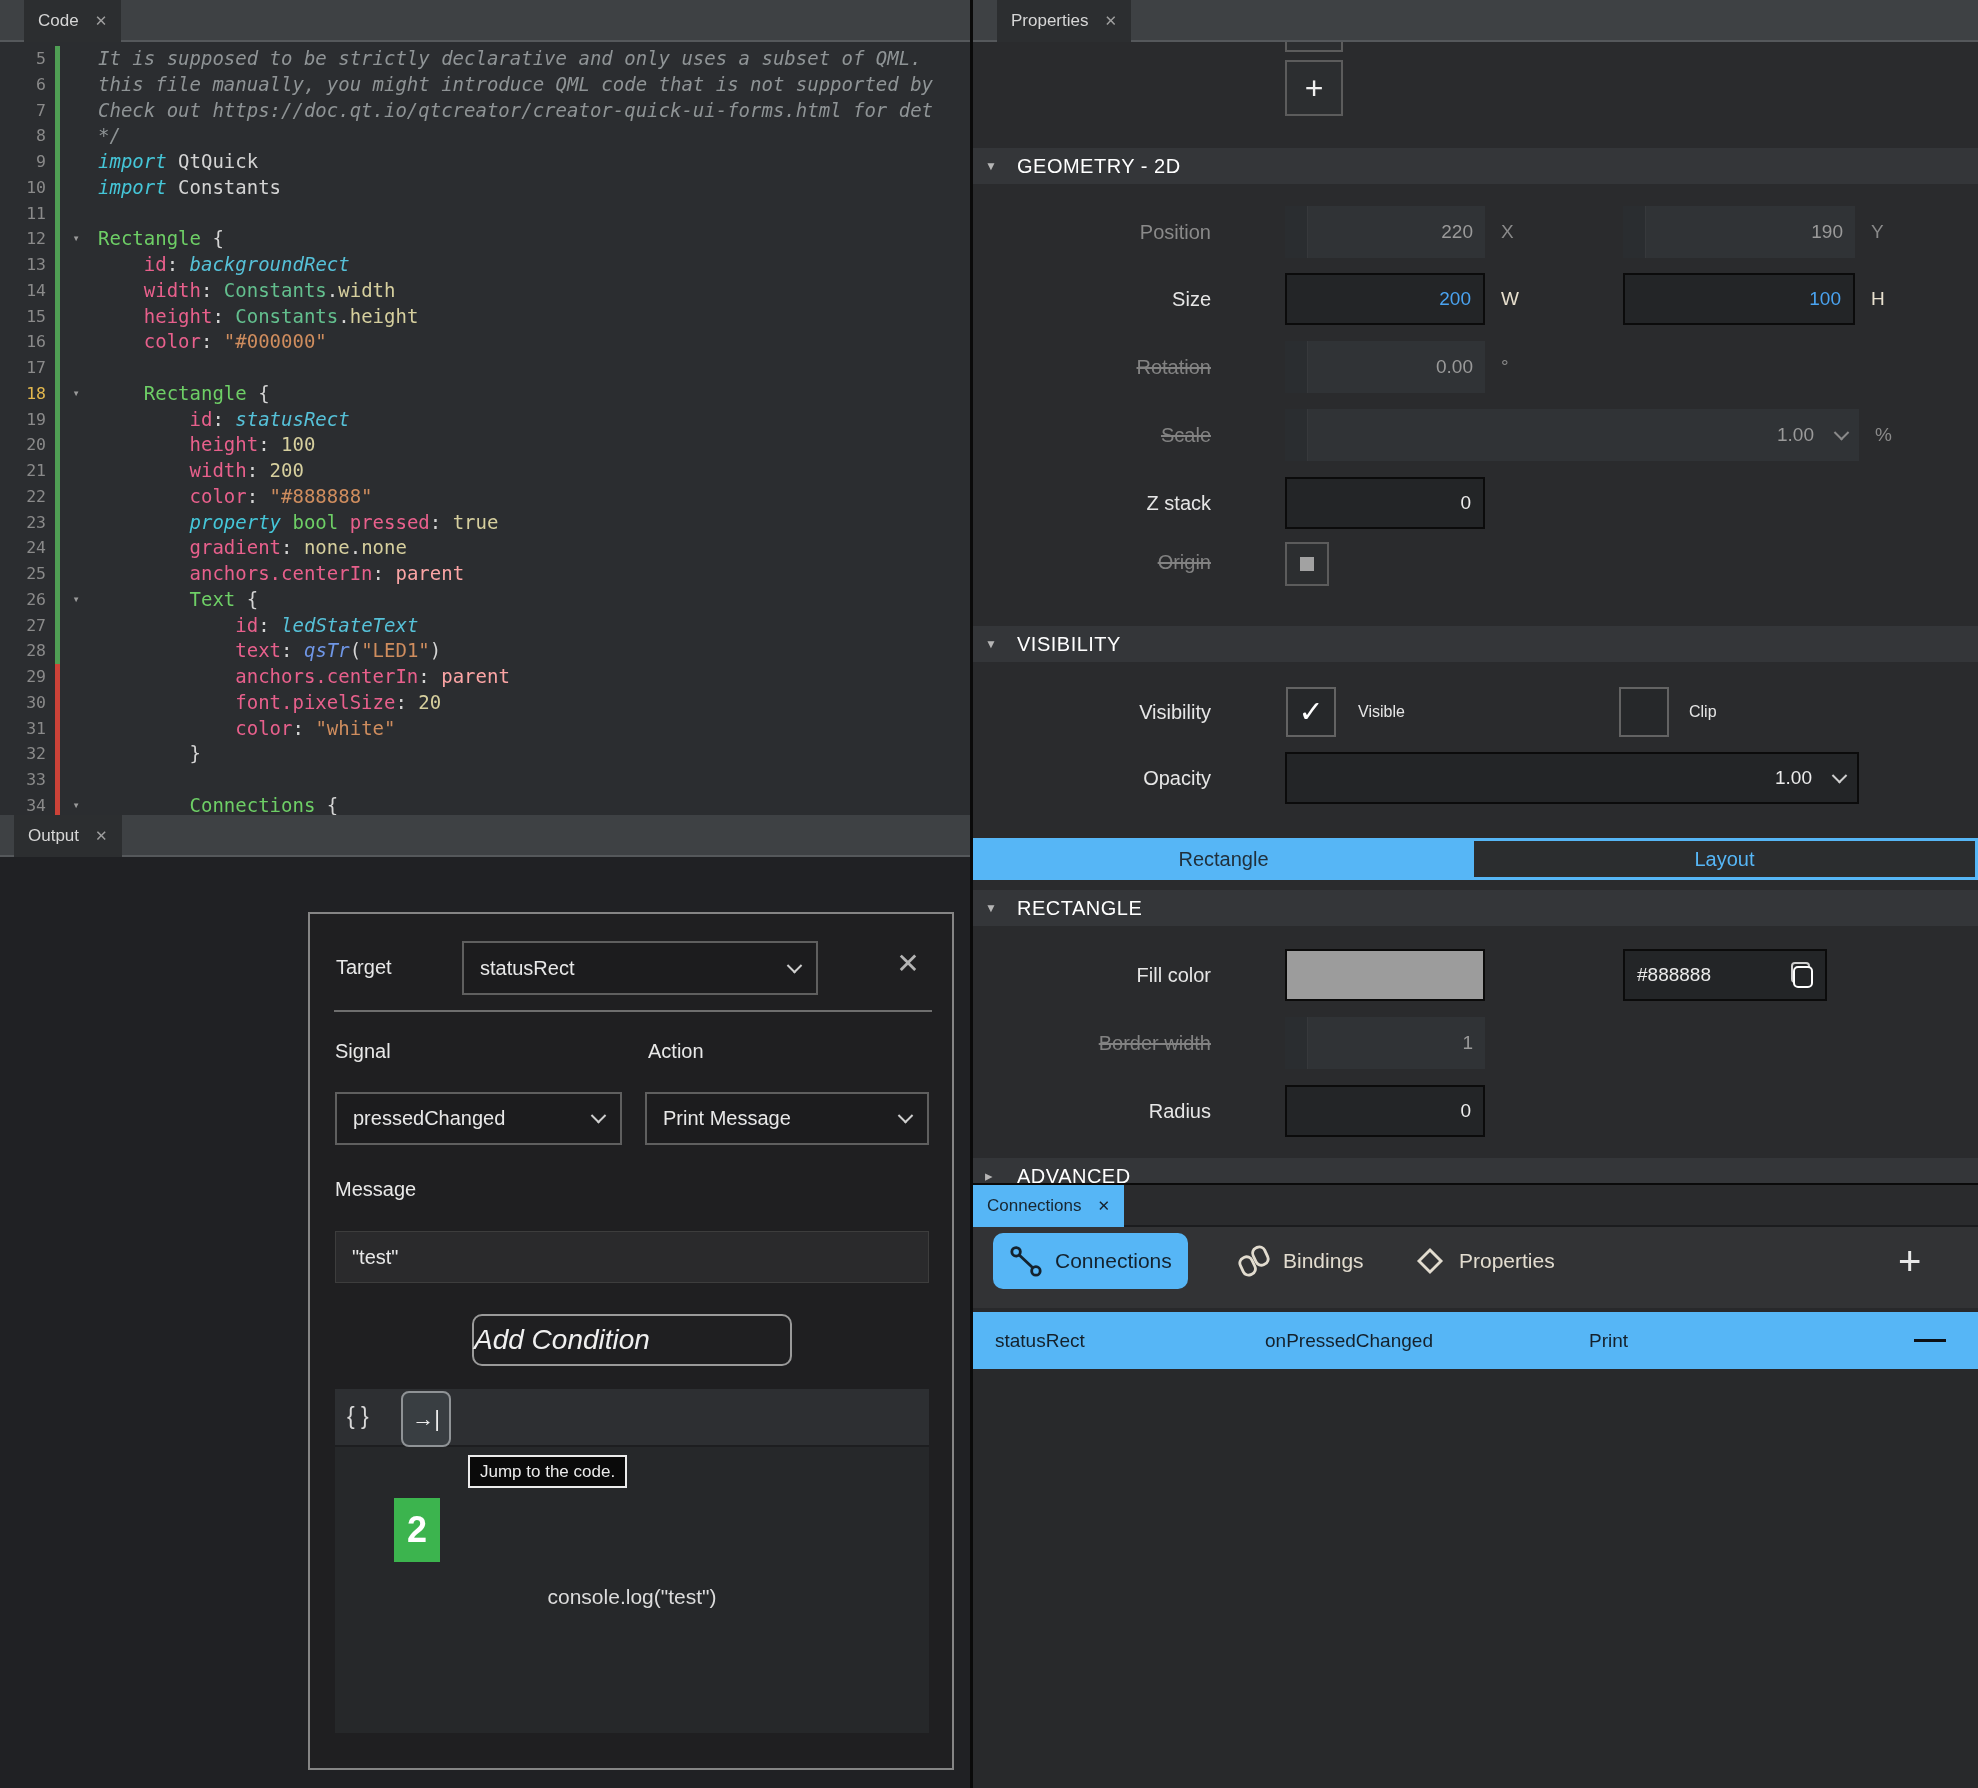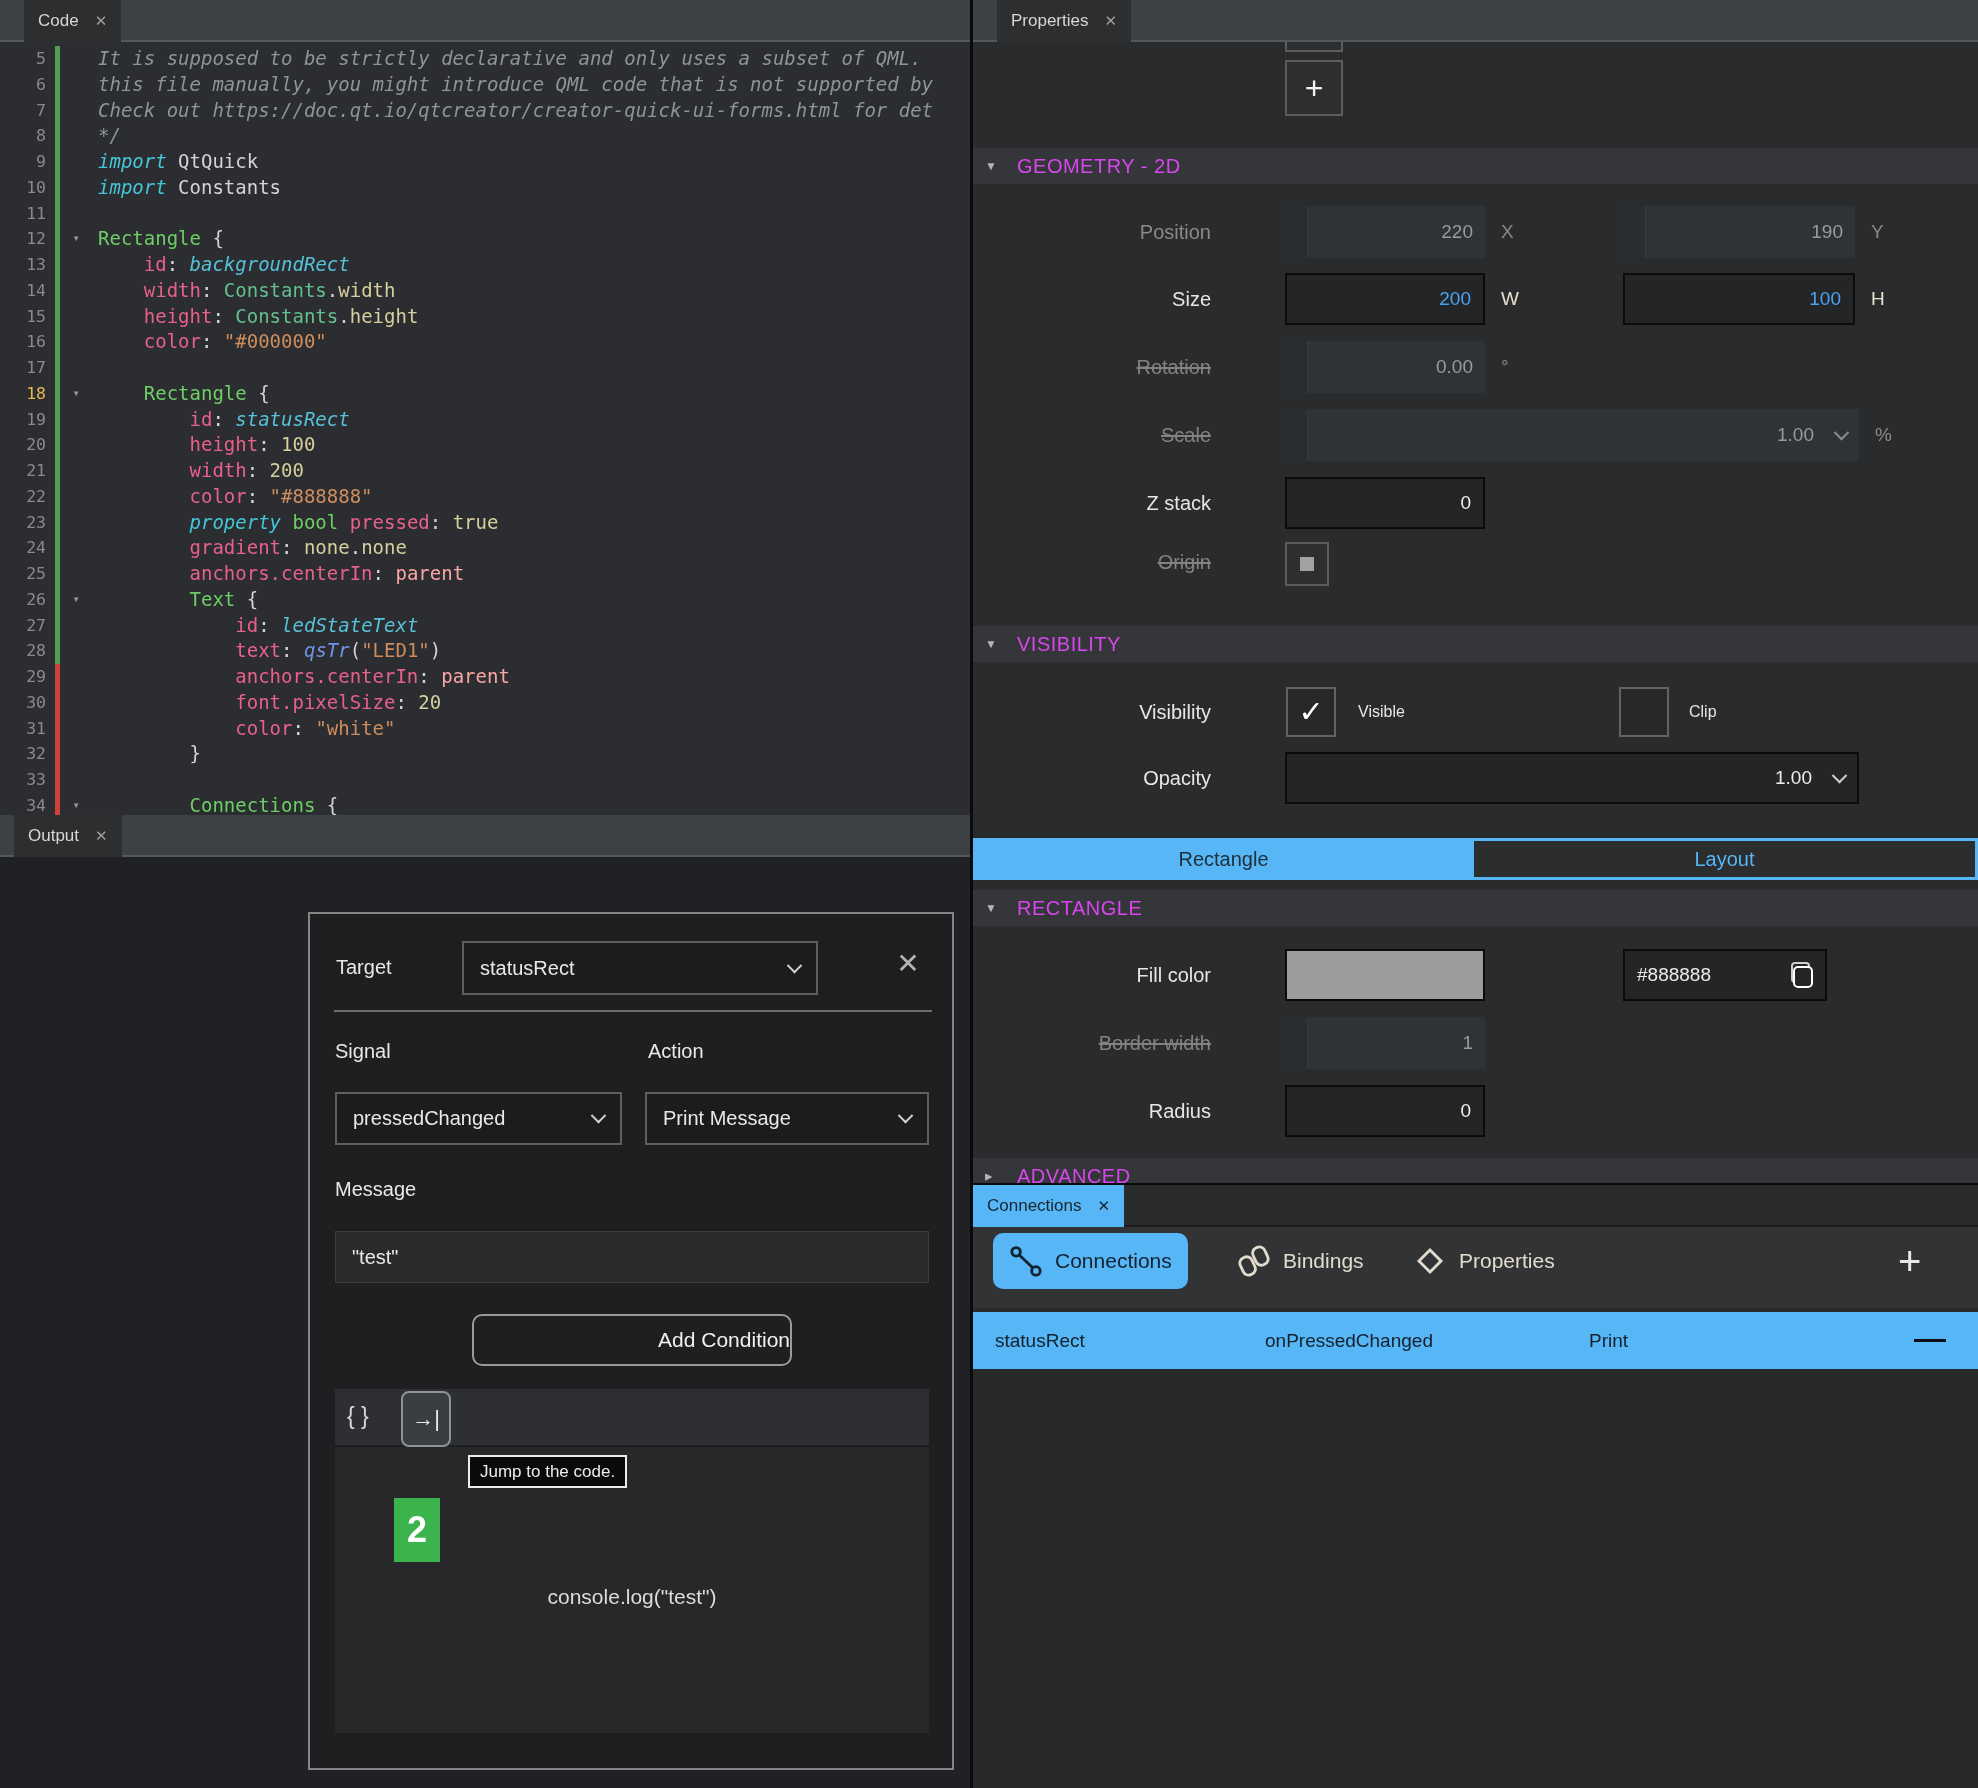--- a/index.html
+++ b/index.html
@@ -42,21 +42,21 @@
   .tk-qtr{color:#6f96e6;font-style:italic;}
   .tk-pln{color:#d4d4d4;}
 
   
   #output-panel{left:0;top:815px;width:970px;height:973px;background:#202124;}
   #output-panel .tabbar{background:#3e4144;}
 
   
   #right-top{left:970px;top:0;width:1008px;height:1183px;background:#2a2b2d;
              border-left:3px solid #0a0a0a;}
-  .sec{position:absolute;left:0;right:0;height:36px;background:#343639;color:#d946ef;
+  .sec{position:absolute;left:0;right:0;height:36px;background:#343639;color:#ffffff;
        font-size:20px;line-height:36px;padding-left:44px;letter-spacing:.5px;}
   .sec::before{content:"▼";position:absolute;left:12px;top:0;font-size:12px;color:#b5b5b5;}
   .sec.col::before{content:"▸";font-size:15px;}
   .plabel{position:absolute;left:0;width:238px;height:52px;line-height:52px;
           text-align:right;font-size:20px;color:#e6e6e6;}
   .plabel.dim{color:#8a8a8a;}
   .plabel.strike{color:#828282;text-decoration:line-through;}
   .fld{position:absolute;height:52px;display:flex;align-items:center;
        justify-content:flex-end;padding:0 12px;font-size:19px;}
   .fld.en{background:#232527;border:2px solid #0b0b0b;color:#ececec;}
@@ -108,22 +108,22 @@
   .dlabel{position:absolute;color:#e8e8e8;font-size:20px;}
   .dd{position:absolute;background:#1c1c1e;border:2px solid #5f5f5f;display:flex;
       align-items:center;padding:0 16px;color:#e8e8e8;font-size:20px;}
   .dd .chev{margin-left:auto;}
   .dinput{position:absolute;background:#2a2a2c;border:1px solid #3d3d3d;display:flex;
           align-items:center;padding:0 16px;color:#e8e8e8;font-size:20px;}
   #dlg-close{position:absolute;left:578px;top:30px;width:40px;height:40px;color:#b4b4b4;
              font-size:28px;line-height:40px;text-align:center;}
   #dlg-sep{position:absolute;left:24px;top:96px;width:598px;height:2px;background:#6e6e6e;}
   #add-cond{position:absolute;left:162px;top:400px;width:320px;height:52px;
-            border:2px solid #9a9a9a;border-radius:10px;color:#f0f0f0;font-size:21px;
-            text-align:right;line-height:48px;background:transparent;}
+            border:2px solid #9a9a9a;border-radius:10px;color:#f0f0f0;font-size:28px;
+            text-align:left;line-height:48px;background:transparent;font-style:italic;}
   #dlg-block{position:absolute;left:25px;top:475px;width:594px;height:344px;background:#26282a;}
   #dlg-block-head{position:absolute;left:0;top:0;right:0;height:58px;background:#2d2f32;
                   border-bottom:2px solid #1d1e20;}
   #brackets{position:absolute;left:12px;top:14px;color:#d8d8d8;font-size:23px;}
   #jump-btn{position:absolute;left:66px;top:2px;width:50px;height:56px;background:#393e42;
             border:2px solid #8f9396;border-radius:8px;color:#ececec;font-size:22px;
             text-align:center;line-height:52px;}
   #tooltip{position:absolute;left:133px;top:66px;height:33px;background:#0a0a0a;
            border:2px solid #ececec;color:#ececec;font-size:17px;line-height:29px;
            padding:0 10px;white-space:nowrap;z-index:2;}

